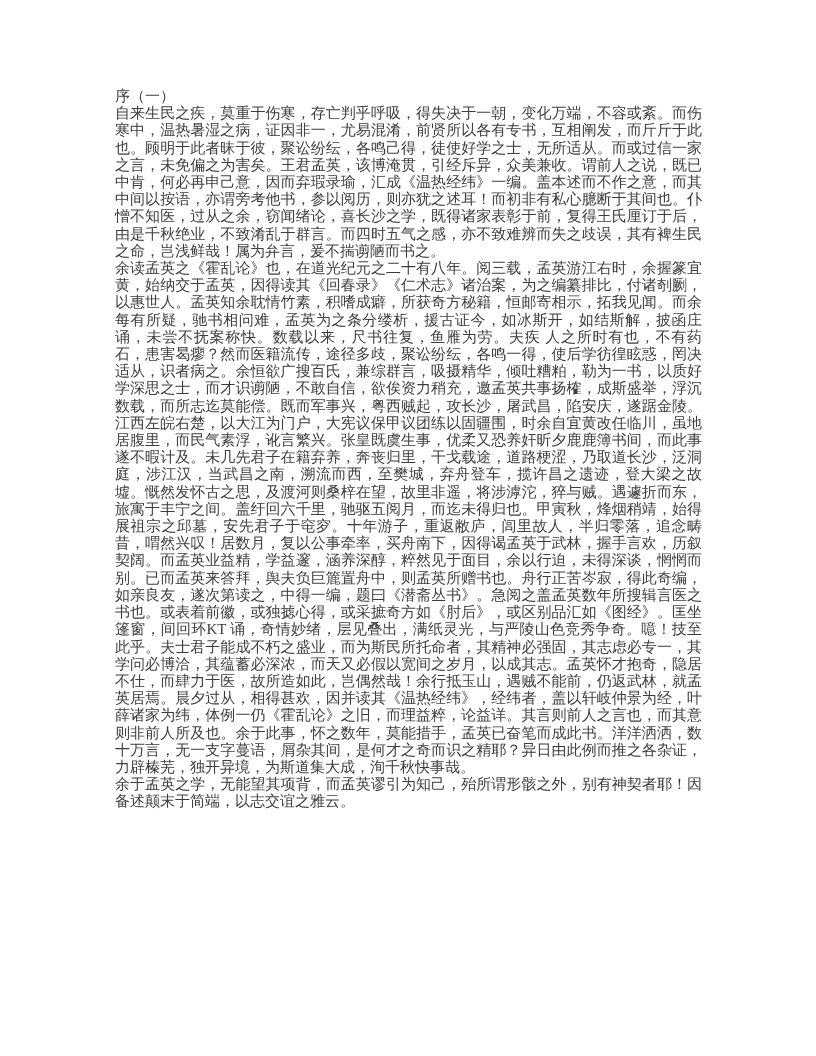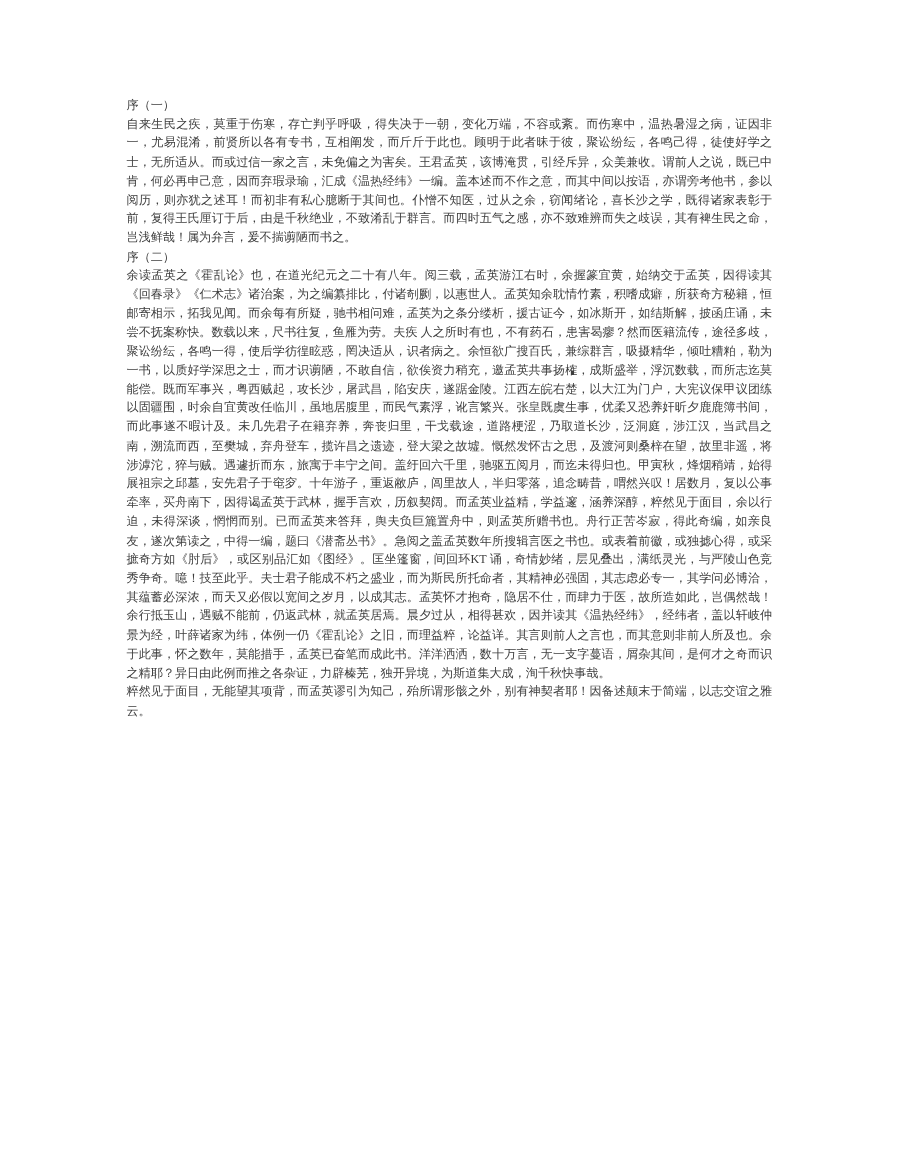--- a/index.html
+++ b/index.html
@@ -9,21 +9,21 @@
       background: #ffffff;
     }
     .page {
       position: relative;
       width: 816px;
       height: 1056px;
       margin: 0 auto;
       background: #ffffff;
       padding: 88px 114px 40px 115px;
       font-family: "Liberation Serif", "DejaVu Serif", serif;
-      font-size: 11px;
+      font-size: 15px;
       line-height: 17.2px;
       color: #3d3d3d;
       overflow: hidden;
     }
     .page p {
       margin: 0;
       text-align: justify;
       text-justify: inter-ideograph;
       word-break: break-all;
     }
@@ -48,18 +48,17 @@
   </style>
 </head>
 <body>
 
 <div class="page">
   <p class="section-heading heading-first">序（一）</p>
 
   <p class="body-paragraph">自来生民之疾，莫重于伤寒，存亡判乎呼吸，得失决于一朝，变化万端，不容或紊。而伤寒中，温热暑湿之病，证因非一，尤易混淆，前贤所以各有专书，互相阐发，而斤斤于此也。顾明于此者昧于彼，聚讼纷纭，各鸣己得，徒使好学之士，无所适从。而或过信一家之言，未免偏之为害矣。王君孟英，该博淹贯，引经斥异，众美兼收。谓前人之说，既已中肯，何必再申己意，因而弃瑕录瑜，汇成《温热经纬》一编。盖本述而不作之意，而其中间以按语，亦谓旁考他书，参以阅历，则亦犹之述耳！而初非有私心臆断于其间也。仆憎不知医，过从之余，窃闻绪论，喜长沙之学，既得诸家表彰于前，复得王氏厘订于后，由是千秋绝业，不致淆乱于群言。而四时五气之感，亦不致难辨而失之歧误，其有裨生民之命，岂浅鲜哉！属为弁言，爰不揣谫陋而书之。</p>
 
 
-  <p class="section-heading heading-second">序（二）</p>
 
   <p class="body-paragraph">余读孟英之《霍乱论》也，在道光纪元之二十有八年。阅三载，孟英游江右时，余握篆宜黄，始纳交于孟英，因得读其《回春录》《仁术志》诸治案，为之编纂排比，付诸剞劂，以惠世人。孟英知余耽情竹素，积嗜成癖，所获奇方秘籍，恒邮寄相示，拓我见闻。而余每有所疑，驰书相问难，孟英为之条分缕析，援古证今，如冰斯开，如结斯解，披函庄诵，未尝不抚案称快。数载以来，尺书往复，鱼雁为劳。夫疾 人之所时有也，不有药石，患害曷瘳？然而医籍流传，途径多歧，聚讼纷纭，各鸣一得，使后学彷徨眩惑，罔决适从，识者病之。余恒欲广搜百氏，兼综群言，吸摄精华，倾吐糟粕，勒为一书，以质好学深思之士，而才识谫陋，不敢自信，欲俟资力稍充，邀孟英共事扬榷，成斯盛举，浮沉数载，而所志迄莫能偿。既而军事兴，粤西贼起，攻长沙，屠武昌，陷安庆，遂踞金陵。江西左皖右楚，以大江为门户，大宪议保甲议团练以固疆围，时余自宜黄改任临川，虽地居腹里，而民气素浮，讹言繁兴。张皇既虞生事，优柔又恐养奸昕夕鹿鹿簿书间，而此事遂不暇计及。未几先君子在籍弃养，奔丧归里，干戈载途，道路梗涩，乃取道长沙，泛洞庭，涉江汉，当武昌之南，溯流而西，至樊城，弃舟登车，揽许昌之遗迹，登大梁之故墟。慨然发怀古之思，及渡河则桑梓在望，故里非遥，将涉滹沱，猝与贼。遇遽折而东，旅寓于丰宁之间。盖纡回六千里，驰驱五阅月，而迄未得归也。甲寅秋，烽烟稍靖，始得展祖宗之邱墓，安先君子于窀穸。十年游子，重返敝庐，闾里故人，半归零落，追念畴昔，喟然兴叹！居数月，复以公事牵率，买舟南下，因得谒孟英于武林，握手言欢，历叙契阔。而孟英业益精，学益邃，涵养深醇，粹然见于面目，余以行迫，未得深谈，惘惘而别。已而孟英来答拜，舆夫负巨簏置舟中，则孟英所赠书也。舟行正苦岑寂，得此奇编，如亲良友，遂次第读之，中得一编，题曰《潜斋丛书》。急阅之盖孟英数年所搜辑言医之书也。或表着前徽，或独摅心得，或采摭奇方如《肘后》，或区别品汇如《图经》。匡坐篷窗，间回环KT 诵，奇情妙绪，层见叠出，满纸灵光，与严陵山色竞秀争奇。噫！技至此乎。夫士君子能成不朽之盛业，而为斯民所托命者，其精神必强固，其志虑必专一，其学问必博洽，其蕴蓄必深浓，而天又必假以宽间之岁月，以成其志。孟英怀才抱奇，隐居不仕，而肆力于医，故所造如此，岂偶然哉！余行抵玉山，遇贼不能前，仍返武林，就孟英居焉。晨夕过从，相得甚欢，因并读其《温热经纬》，经纬者，盖以轩岐仲景为经，叶薛诸家为纬，体例一仍《霍乱论》之旧，而理益粹，论益详。其言则前人之言也，而其意则非前人所及也。余于此事，怀之数年，莫能措手，孟英已奋笔而成此书。洋洋洒洒，数十万言，无一支字蔓语，屑杂其间，是何才之奇而识之精耶？异日由此例而推之各杂证，力辟榛芜，独开异境，为斯道集大成，洵千秋快事哉。</p>
 
-  <p class="body-paragraph">粹然见于面目，无能望其项背，而孟英谬引为知己，殆所谓形骸之外，别有神契者耶！因备述颠末于简端，以志交谊之雅云。</p>
+  <p class="body-paragraph">余于孟英之学，无能望其项背，而孟英谬引为知己，殆所谓形骸之外，别有神契者耶！因备述颠末于简端，以志交谊之雅云。</p>
 </div>
 
 </body></html>

